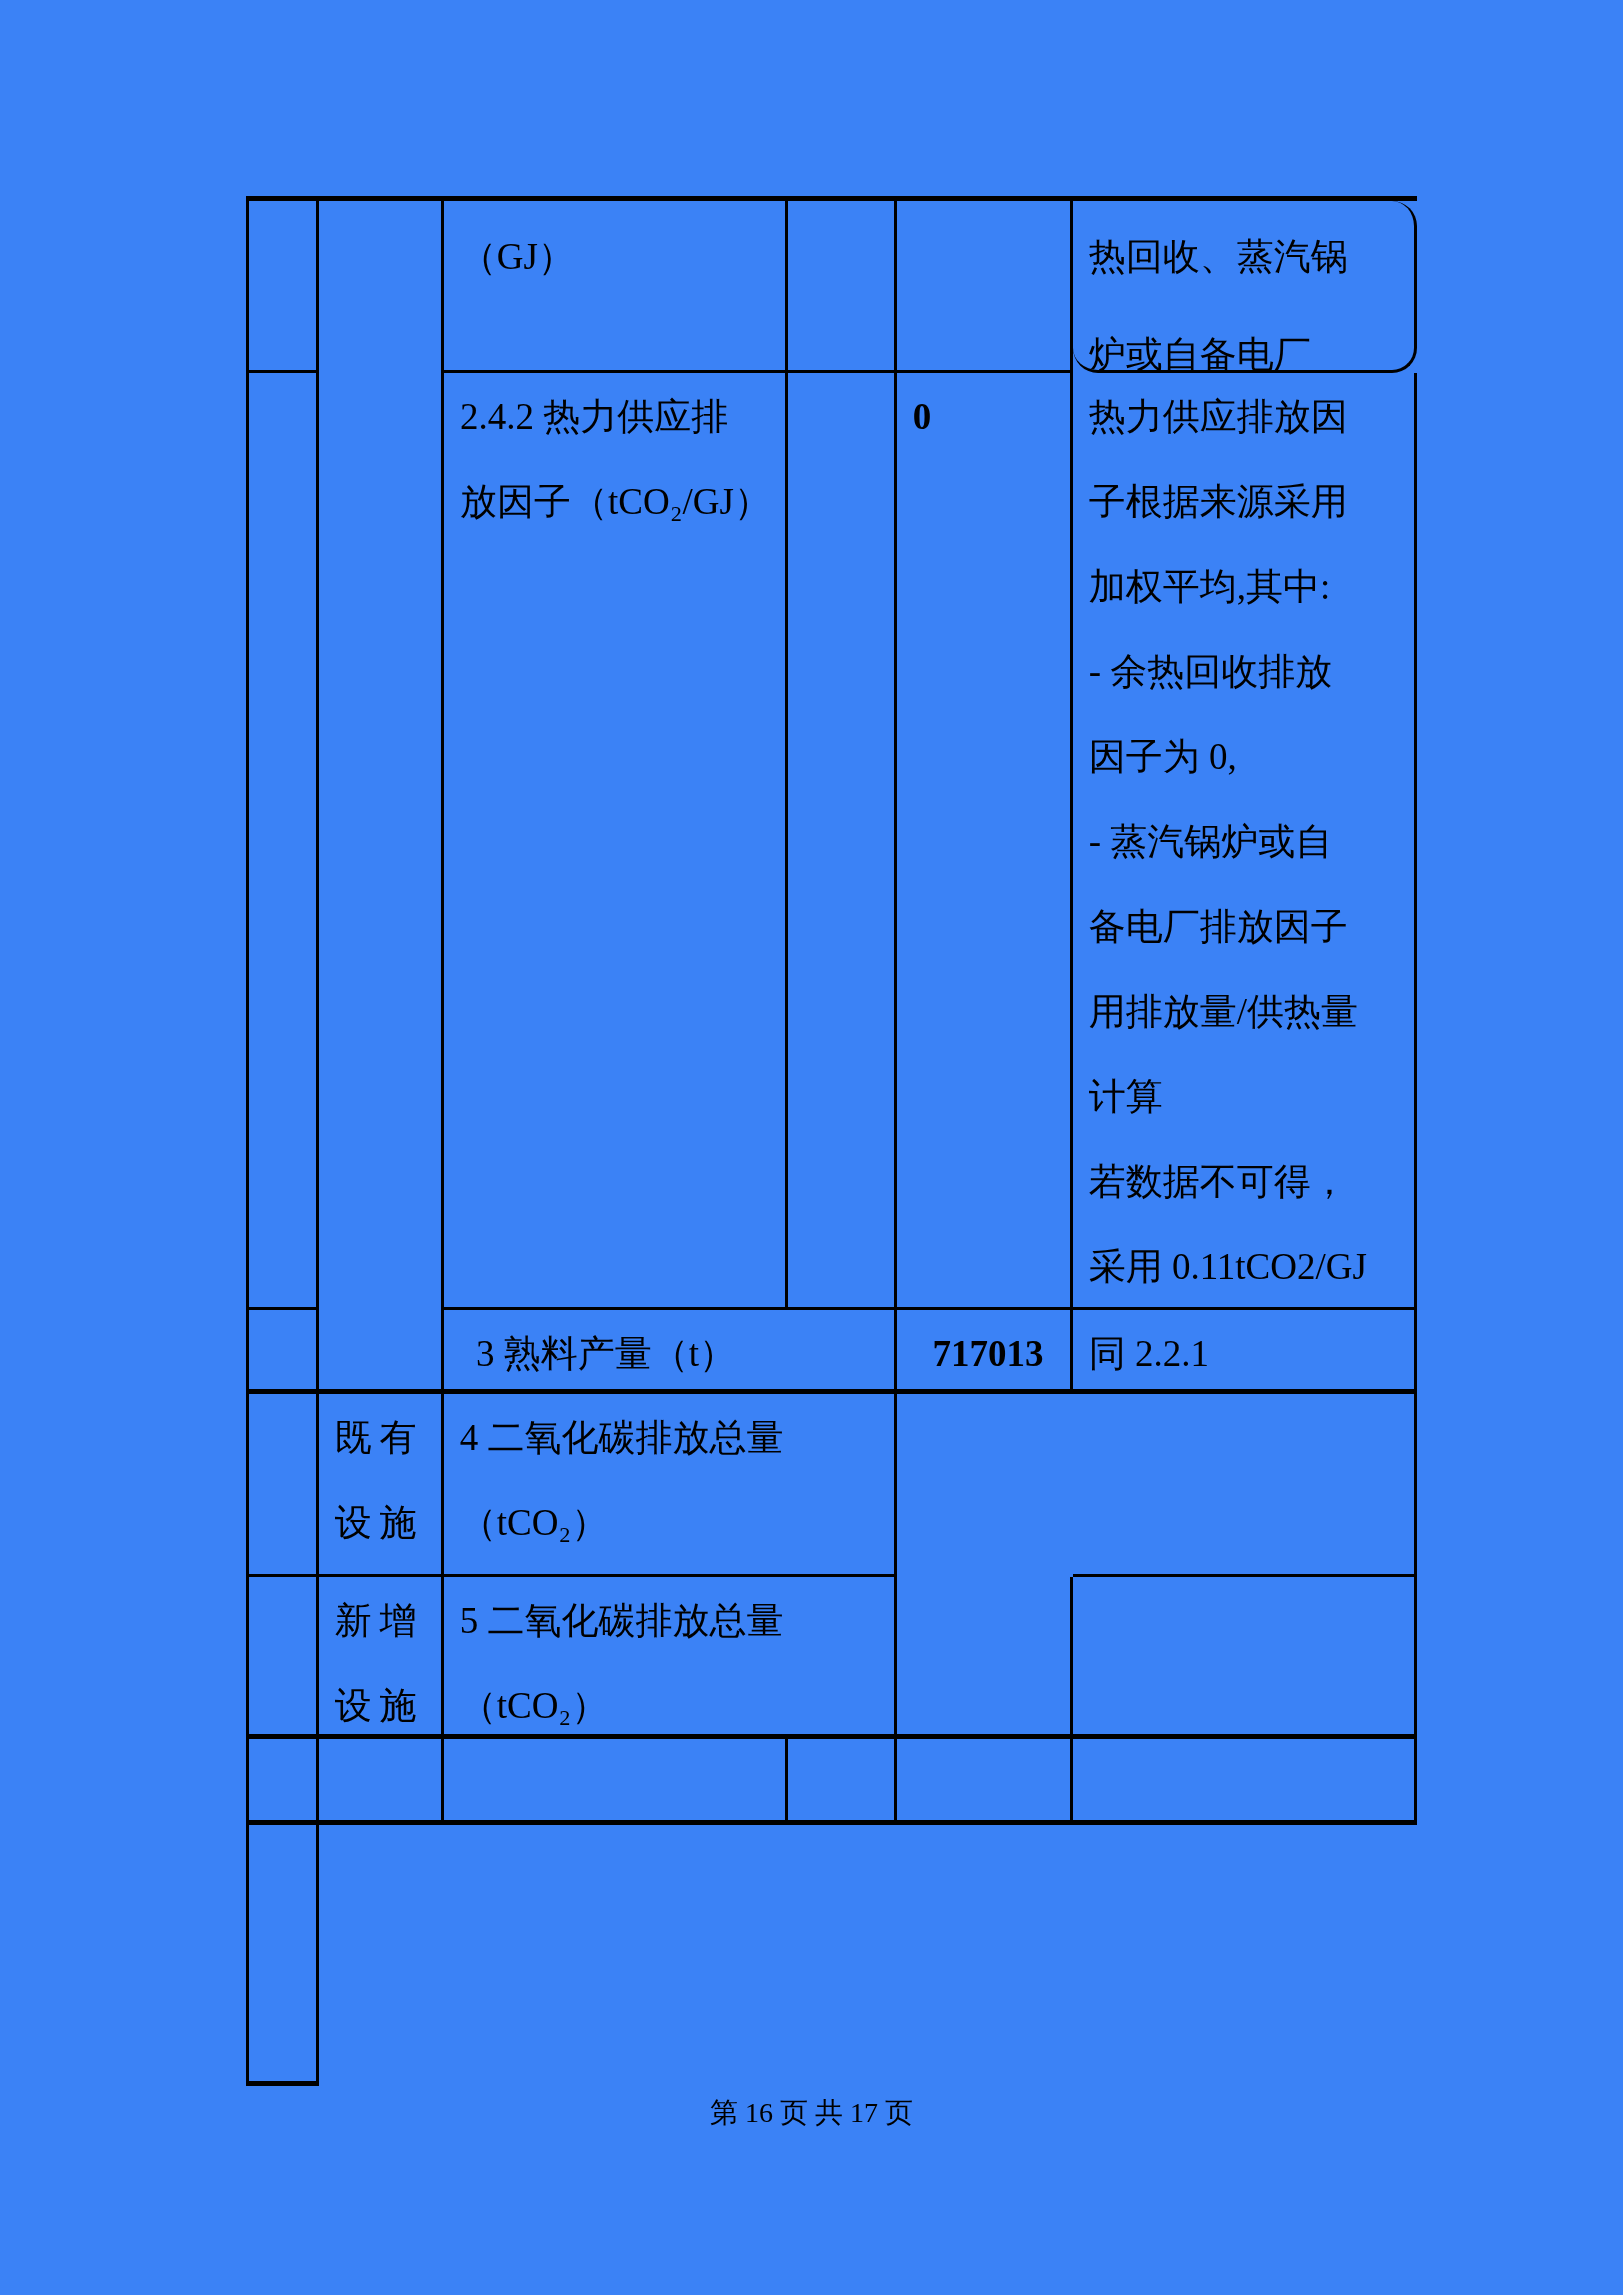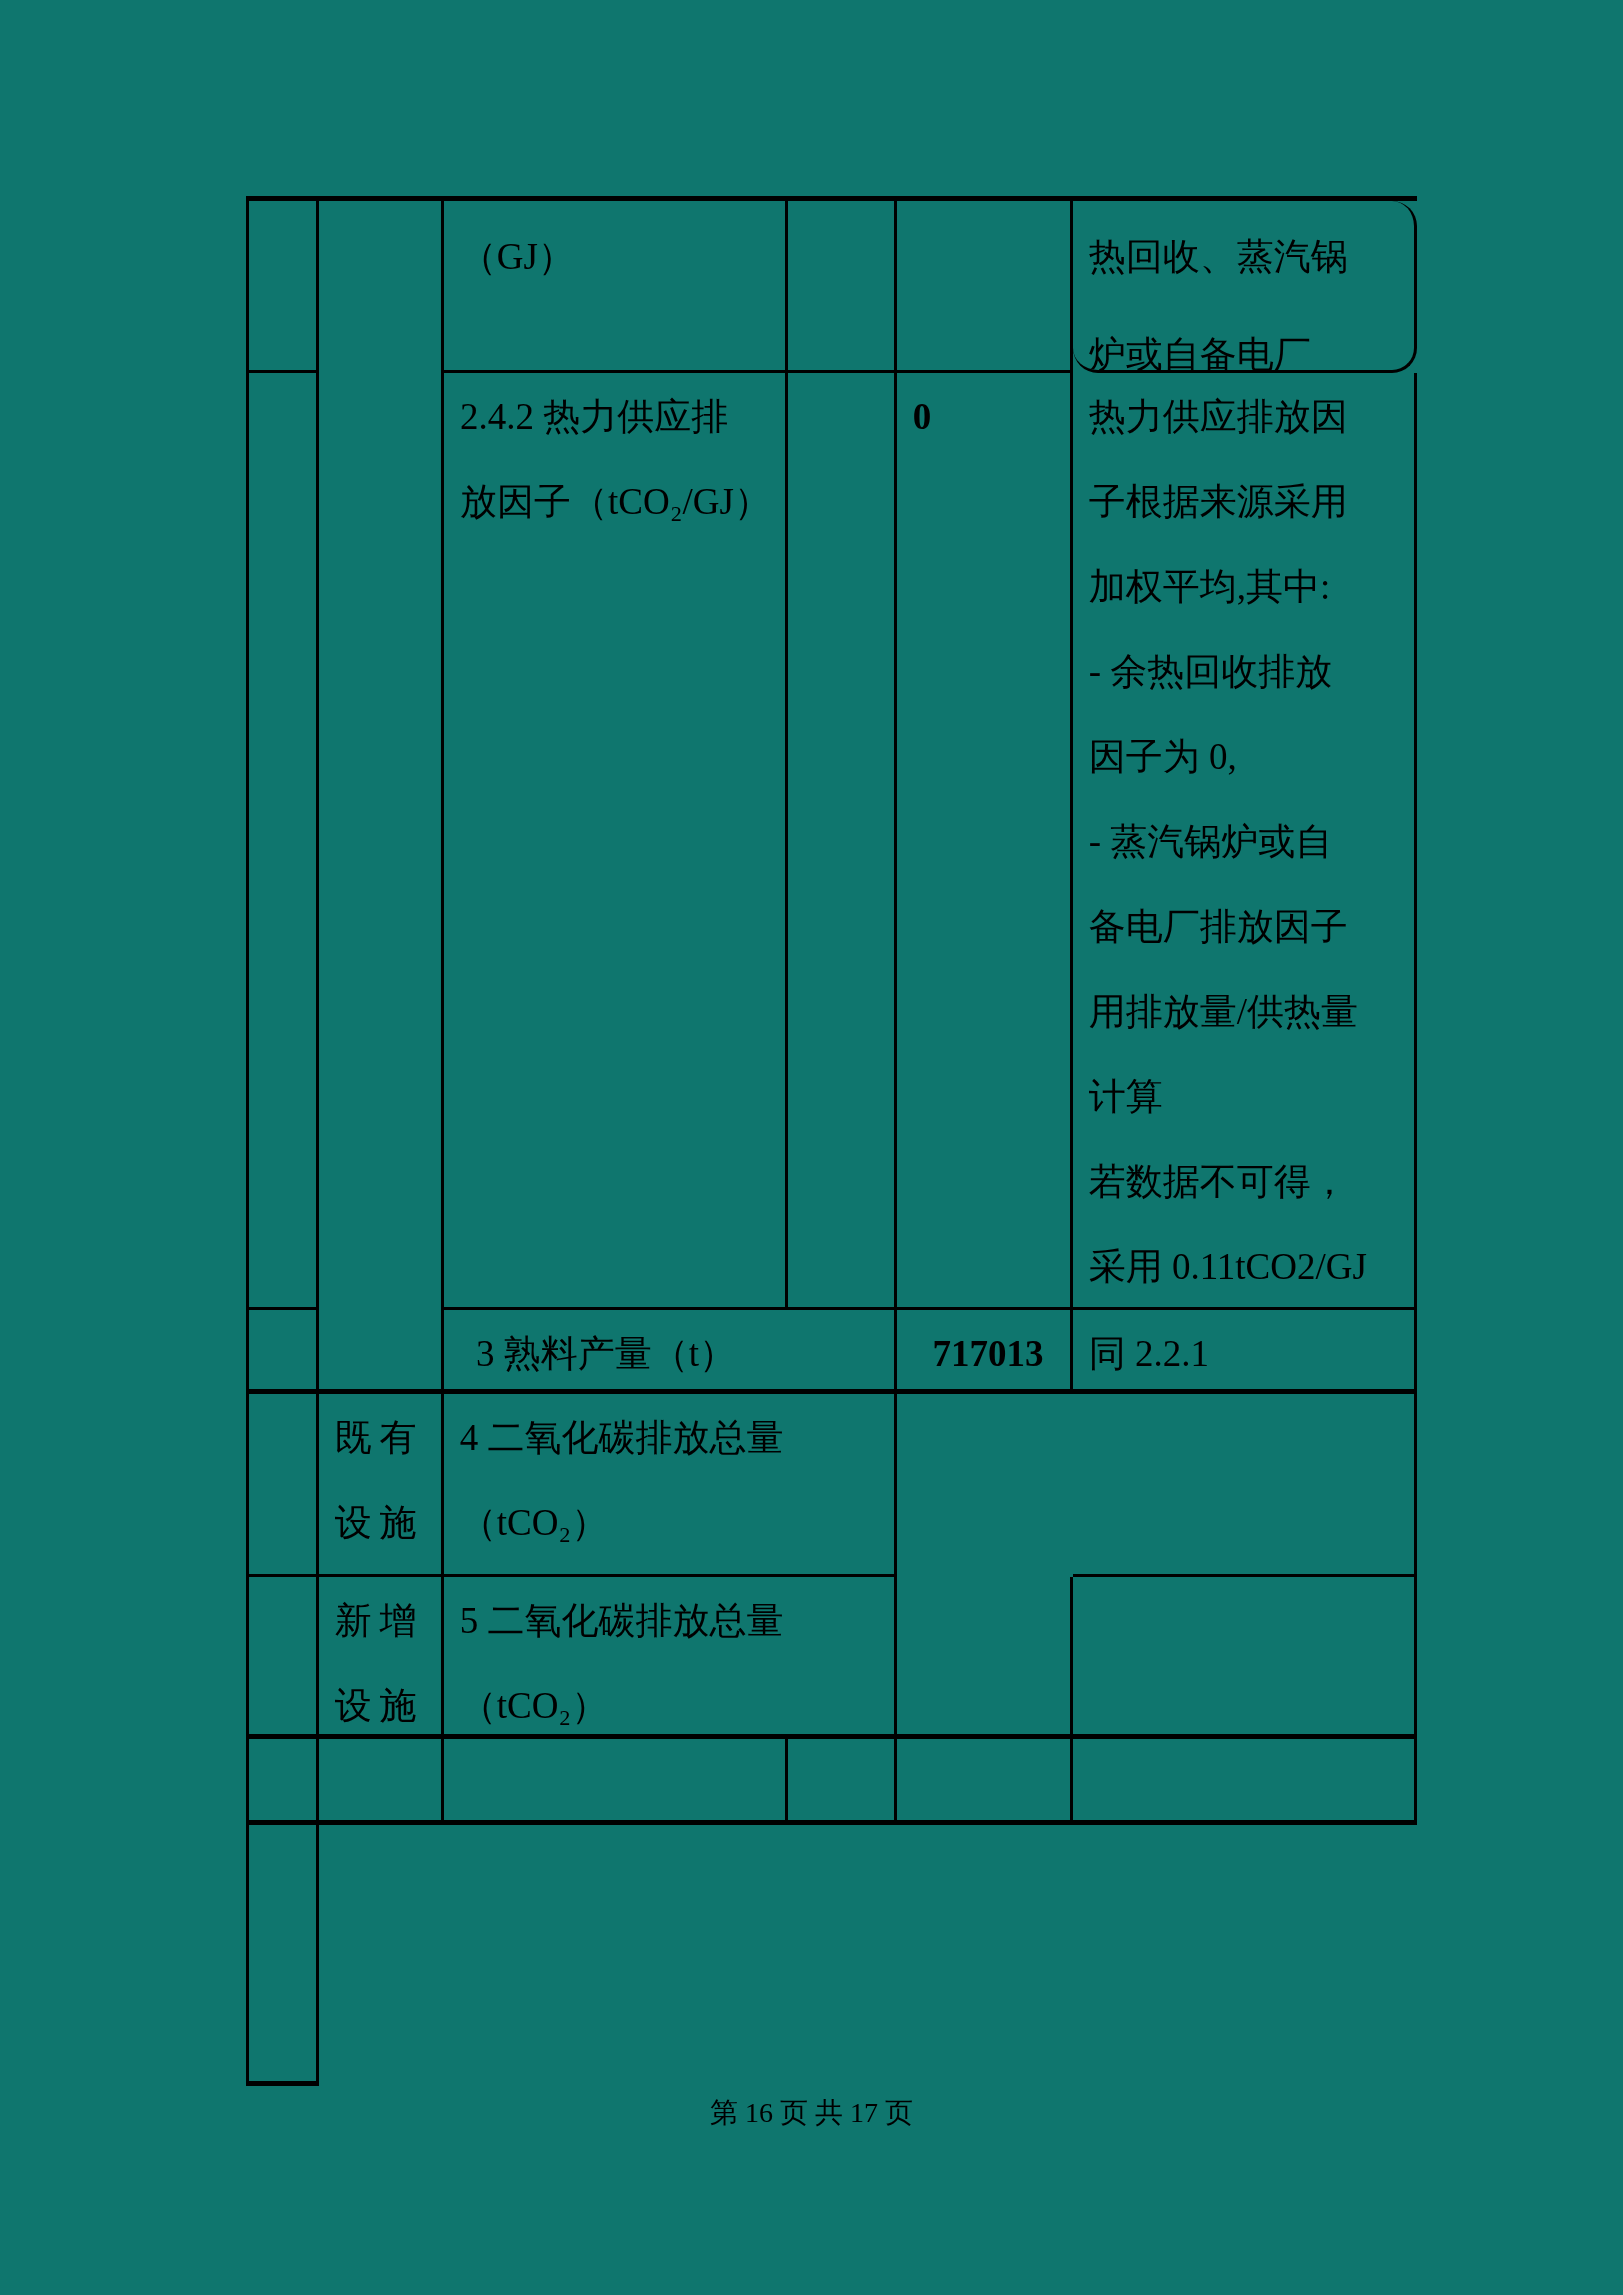--- a/index.html
+++ b/index.html
@@ -1,20 +1,20 @@
 <!DOCTYPE html>
 <html style="font-size:10.5px"><head>
 <meta charset="utf-8">
 <style>
   html, body { margin: 0; padding: 0; background: #ffffff; }
   .page {
     position: relative;
     width: 1623px;
     height: 2295px;
-    background: #0f766e;
+    background: #3b82f6;
     font-family: "Liberation Serif", "DejaVu Serif", serif;
     color: #000000;
     overflow: hidden;
   }
   .doc-table {
     position: absolute;
     left: 246px;
     top: 196px;
     display: grid;
     grid-template-columns: 70px 125px 344px 109px 176px 344px;

